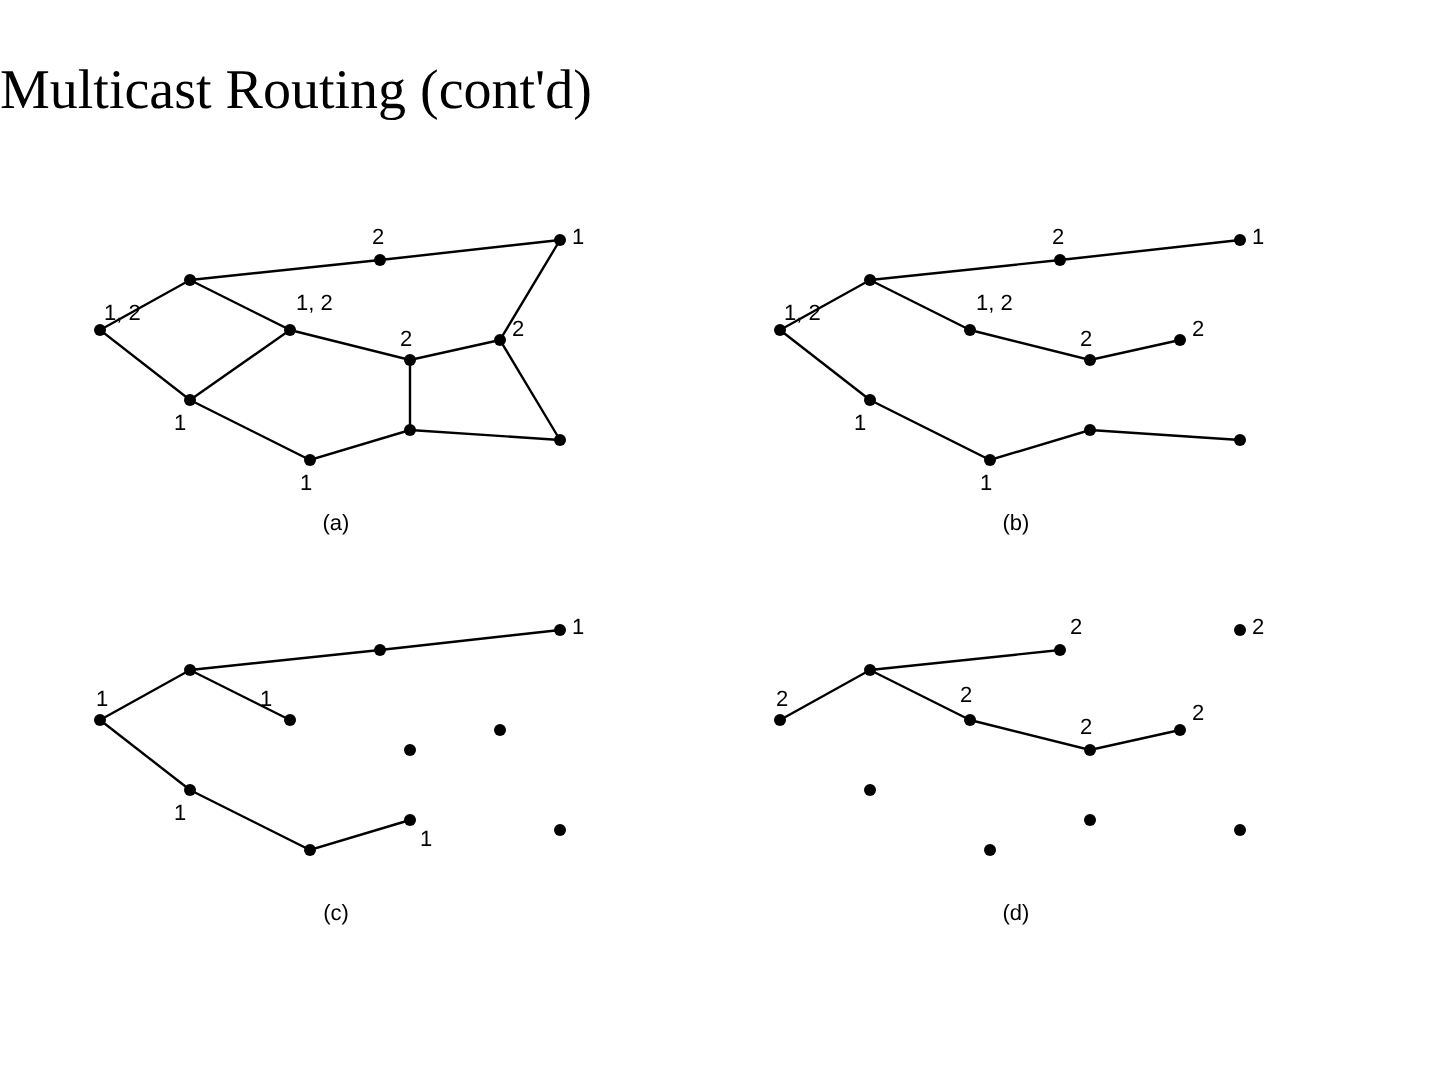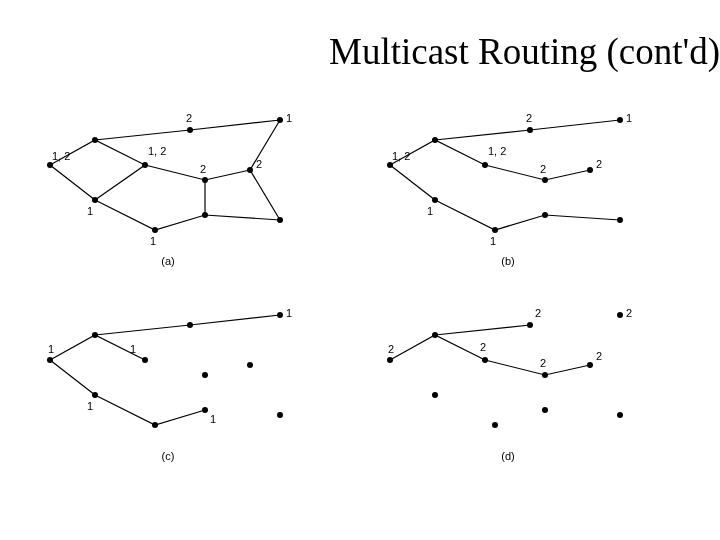--- a/index.html
+++ b/index.html
@@ -6,22 +6,22 @@
     margin: 0;
     padding: 0;
     width: 720px;
     height: 540px;
     background: #fff;
     font-family: "Times New Roman", serif;
     position: relative;
   }
   h1 {
     font-weight: normal;
-    font-size: 37px;
-    text-align: right;
+    font-size: 28px;
+    text-align: left;
     margin: 0;
     padding-top: 30px;
   }
   .stage {
     position: absolute;
     left: 40px;
     top: 110px;
     width: 640px;
     height: 380px;
   }

